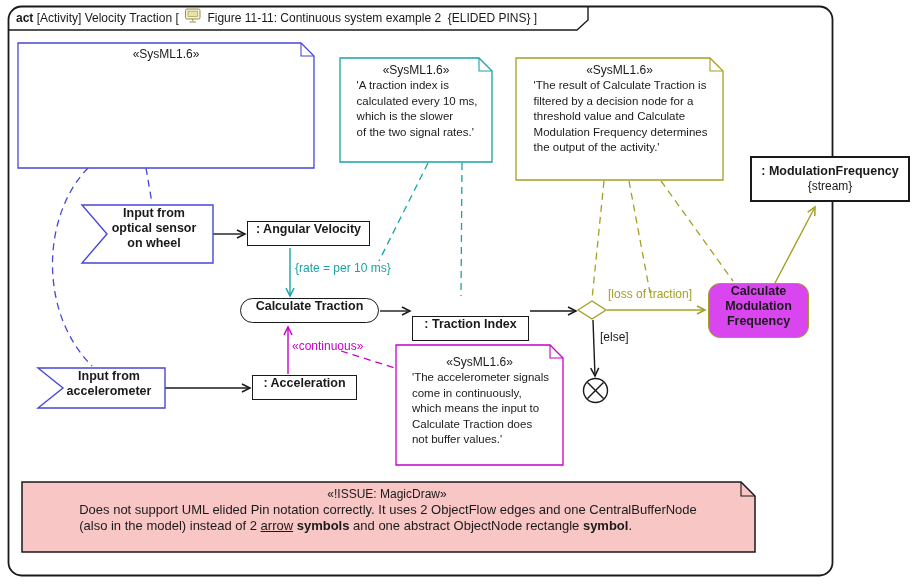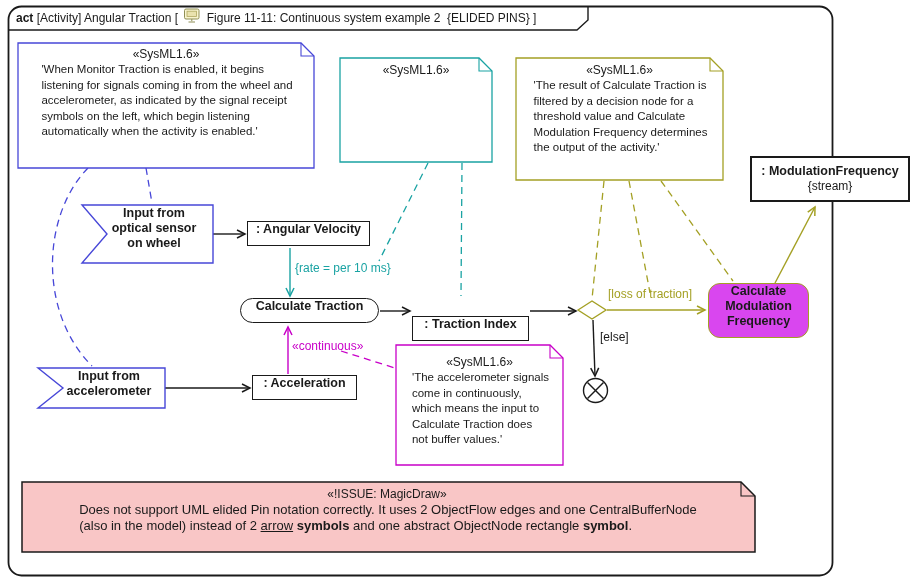--- a/index.html
+++ b/index.html
@@ -111,38 +111,37 @@
     <path class="fold s-olive" d="M710,58 L710,71 L723,71"></path>
 
     <path class="noteS s-mag" d="M396,345 L550,345 L563,358 L563,465 L396,465 Z"></path>
     <path class="fold s-mag" d="M550,345 L550,358 L563,358"></path>
 
     <path class="s-ink" style="fill:var(--pink);stroke-width:1.5" d="M22,482 L741,482 L755,496 L755,552 L22,552 Z"></path>
     <path class="fold s-ink" d="M741,482 L741,496 L755,496"></path>
   </svg>
 
   <div class="txt tab-text">
-    <span class="kw">act</span><span> [Activity] Angular Traction [ </span><span class="hdr-icon"><svg width="18" height="16" viewBox="0 0 18 16">
+    <span class="kw">act</span><span> [Activity] Velocity Traction [ </span><span class="hdr-icon"><svg width="18" height="16" viewBox="0 0 18 16">
           <rect x="1.5" y="1" width="14.5" height="10" rx="1.5" fill="#f8f4cf" stroke="#8e8e55"></rect>
           <rect x="4" y="3.2" width="9.5" height="5.2" fill="#e9e2ae" stroke="#b0a860" stroke-width="0.8"></rect>
           <path d="M8.8,11 L8.8,13.2 M5.5,14 L12,14" stroke="#8e8e55" fill="none"></path>
         </svg></span><span> Figure 11-11: Continuous system example 2  {ELIDED PINS} ]</span>
   </div>
 
   <div class="txt note-text" style="left:23px;top:47px;width:286px;">
     <div class="stereo">«SysML1.6»</div>
-    <div class="nbody">'When Monitor Traction is enabled, it begins
-listening for signals coming in from the wheel and
-accelerometer, as indicated by the signal receipt
-symbols on the left, which begin listening
-automatically when the activity is enabled.'</div>
   </div>
 
   <div class="txt note-text" style="left:345px;top:63px;width:142px;">
     <div class="stereo">«SysML1.6»</div>
+    <div class="nbody">'A traction index is
+calculated every 10 ms,
+which is the slower
+of the two signal rates.'</div>
   </div>
 
   <div class="txt note-text" style="left:521px;top:63px;width:197px;">
     <div class="stereo">«SysML1.6»</div>
     <div class="nbody">'The result of Calculate Traction is
 filtered by a decision node for a
 threshold value and Calculate
 Modulation Frequency determines
 the output of the activity.'</div>
   </div>

